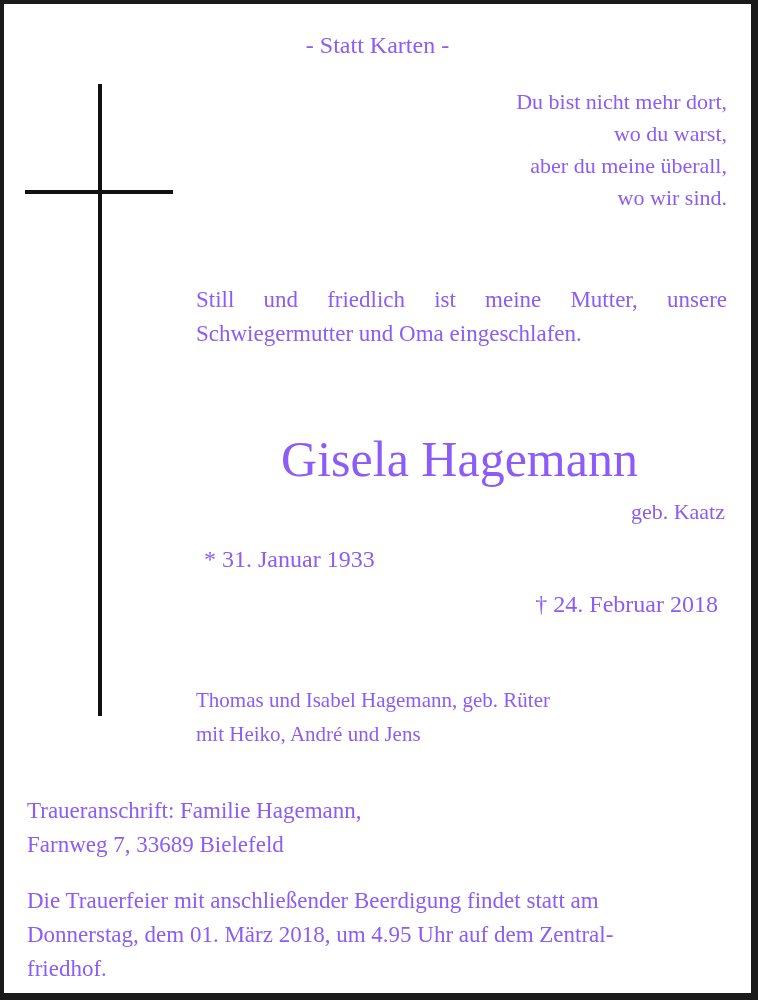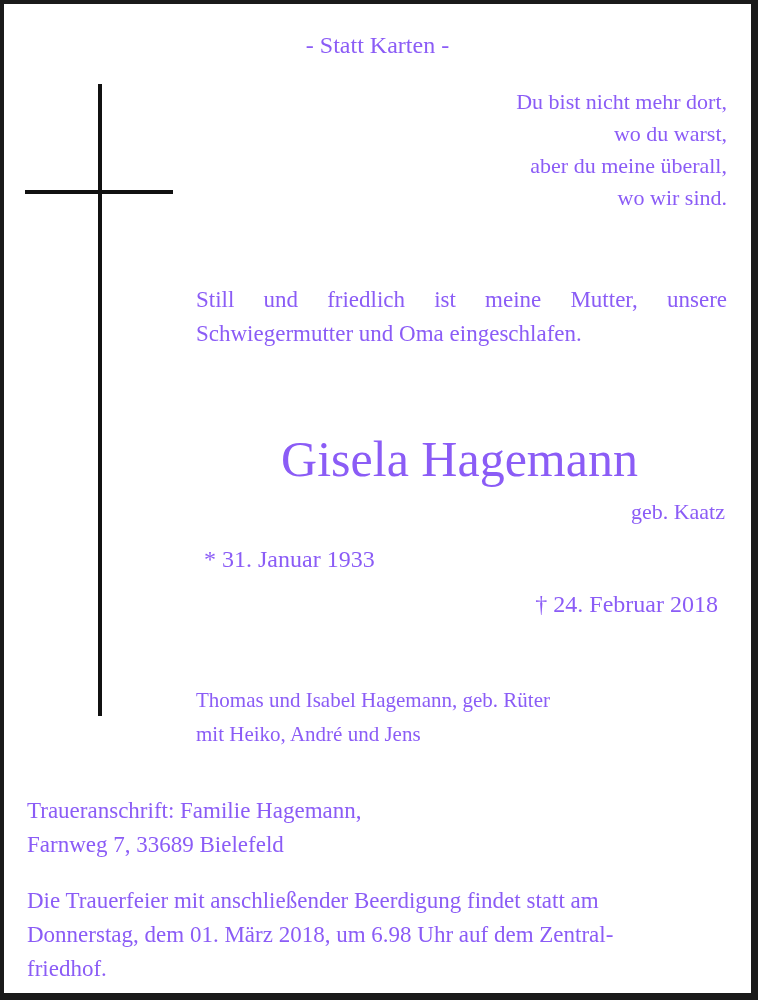--- a/index.html
+++ b/index.html
@@ -52,16 +52,16 @@
     <div>mit Heiko, André und Jens</div>
   </div>
 
   <div class="abs serif address">
     <div>Traueranschrift: Familie Hagemann,</div>
     <div>Farnweg 7, 33689 Bielefeld</div>
   </div>
 
   <div class="abs serif ceremony">
     <div>Die Trauerfeier mit anschließender Beerdigung findet statt am</div>
-    <div>Donnerstag, dem 01. März 2018, um 6.98 Uhr auf dem Zentral-</div>
+    <div>Donnerstag, dem 01. März 2018, um 4.95 Uhr auf dem Zentral-</div>
     <div>friedhof.</div>
   </div>
 </div>
 
 </body></html>

